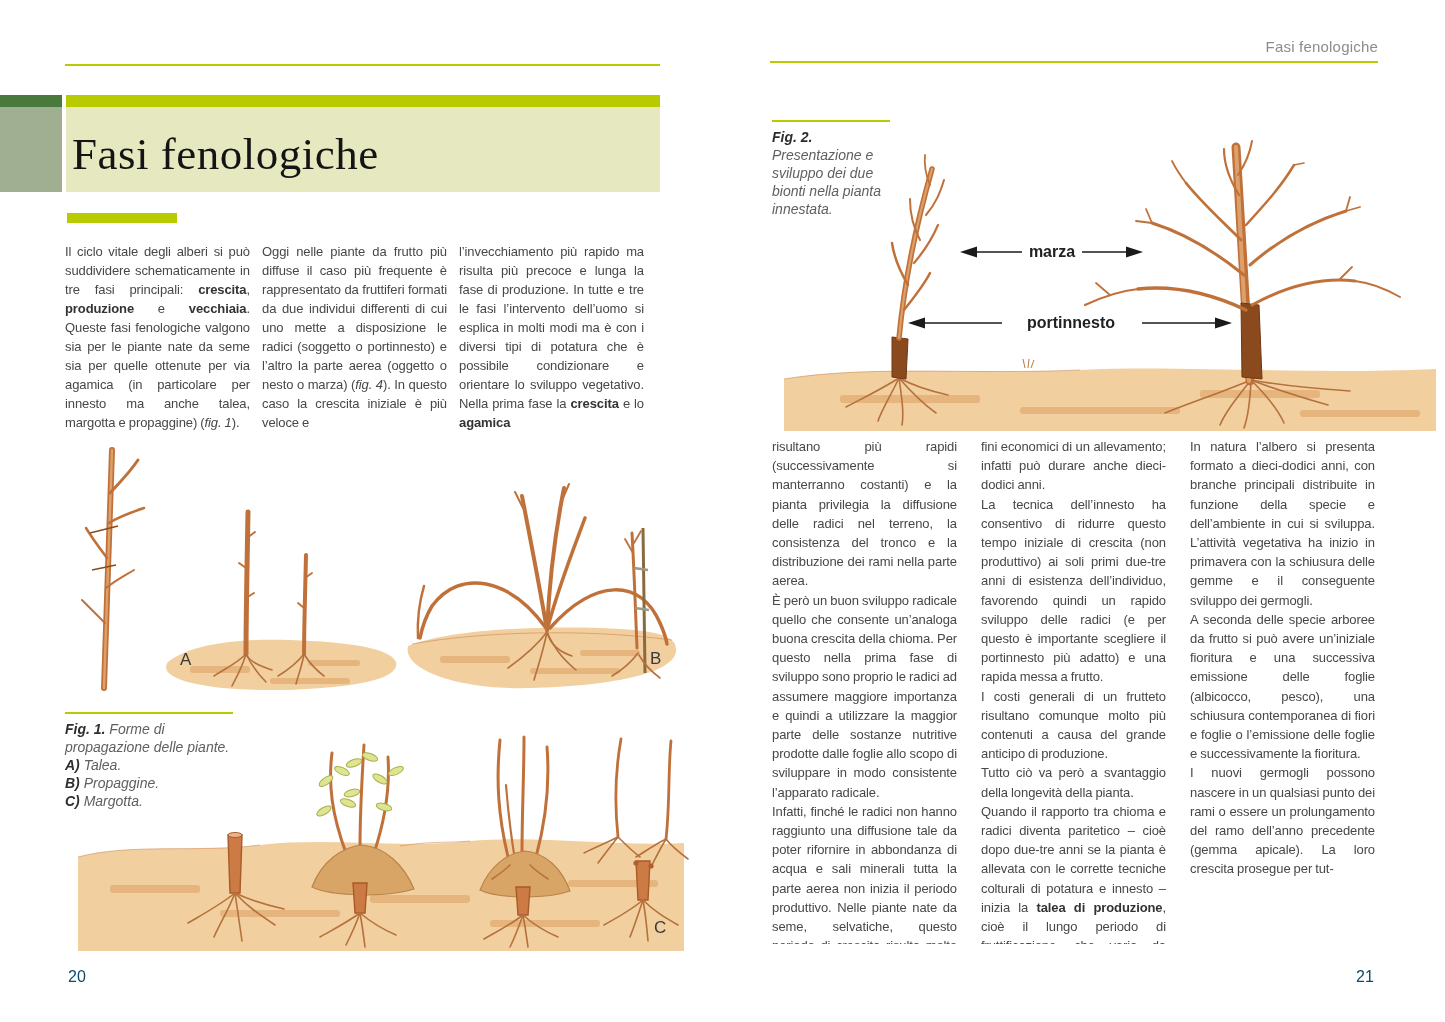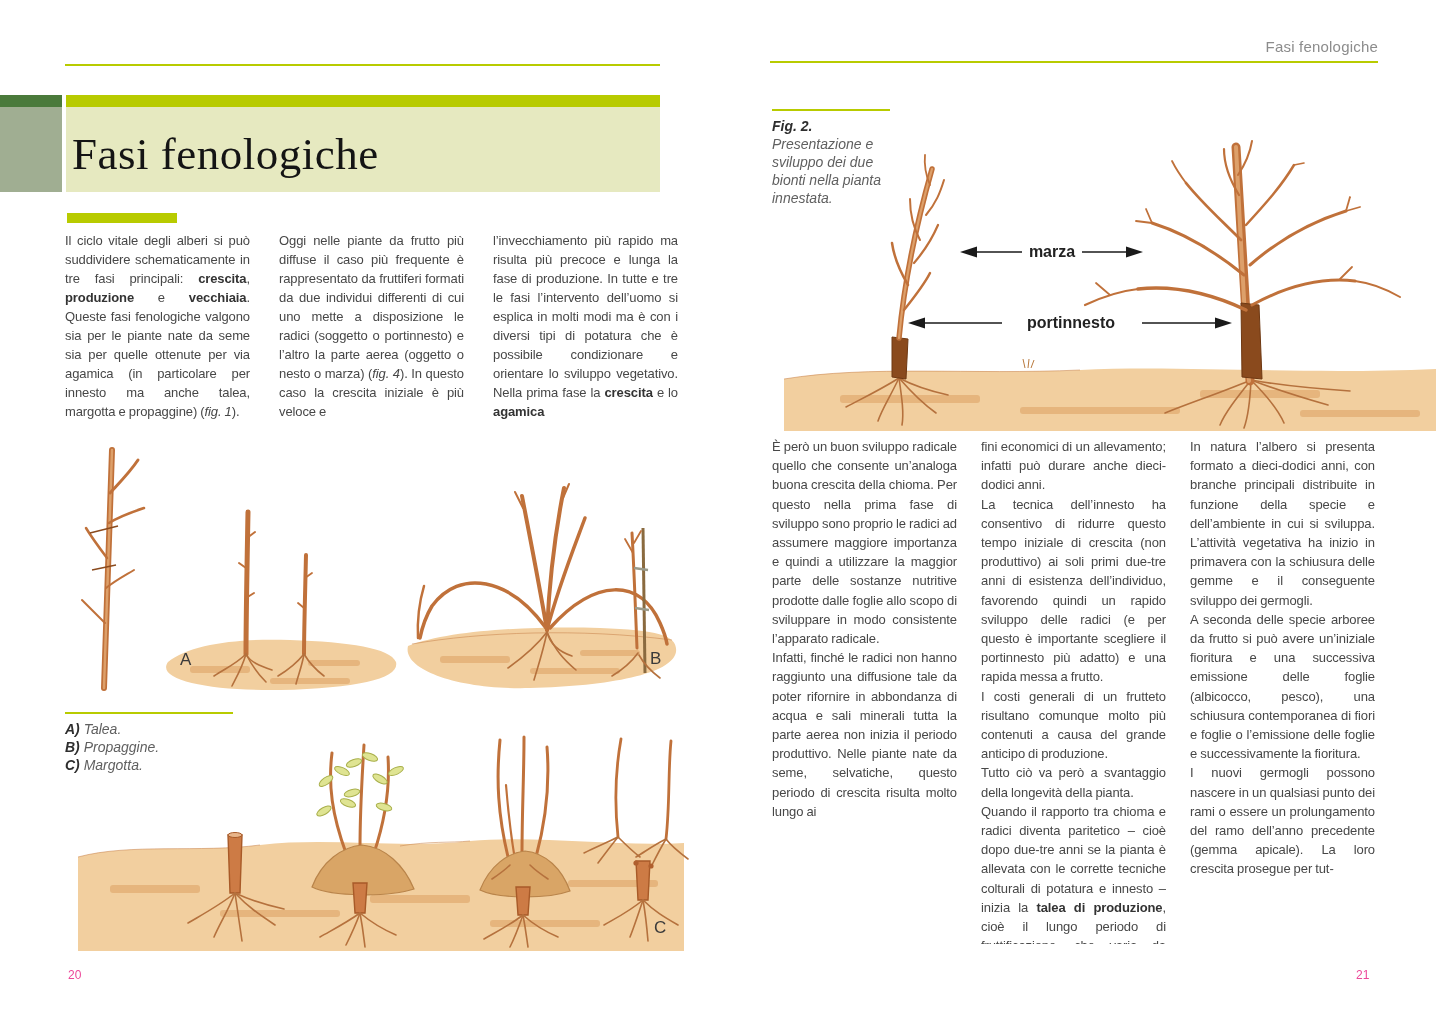--- a/index.html
+++ b/index.html
@@ -21,43 +21,43 @@
   .banner{position:absolute;left:0;top:95px;width:660px;height:97px}
   .corner-dark{position:absolute;left:0;top:0;width:62px;height:12px;background:var(--corner-dark-green)}
   .corner-sage{position:absolute;left:0;top:12px;width:62px;height:85px;background:var(--corner-sage)}
   .banner-strip{position:absolute;left:66px;top:0;width:594px;height:12px;background:var(--accent-chartreuse)}
   .banner-pale{position:absolute;left:66px;top:12px;width:594px;height:85px;background:var(--banner-pale)}
   .page-title{position:absolute;left:72px;top:37px;font-family:"Liberation Serif",serif;font-weight:400;
     font-size:45px;line-height:1;color:#141414;letter-spacing:.5px}
   .small-bar{position:absolute;left:67px;top:213px;width:110px;height:10px;background:var(--accent-chartreuse)}
 
   .cols{position:absolute;display:flex}
-  .cols-left{left:65px;top:231px;width:597px;height:208px;gap:29px}
+  .cols-left{left:65px;top:242px;width:597px;height:208px;gap:12px}
   .cols-right{left:772px;top:437px;width:603px;height:507px;gap:24px;overflow:hidden}
   .col{width:185px;flex:0 0 185px}
   .col p{font-size:13px;line-height:19px;text-align:justify;color:var(--body-text);
     letter-spacing:-0.1px;word-spacing:-0.4px}
   .cols-right .col p{line-height:19.2px}
   .b{font-weight:700;color:#333}
   .i{font-style:italic}
 
   .fig-caption{position:absolute;font-size:14px;line-height:18px;font-style:italic;color:var(--caption-text)}
   .fig-caption .cap-rule{height:2px;background:var(--accent-chartreuse);margin-bottom:6px;font-style:normal}
   .fig-caption .b{color:#2e2e2e}
   .cap-fig1{left:65px;top:712px;width:172px}
   .cap-fig1 .cap-rule{width:168px}
-  .cap-fig2{left:772px;top:109px;width:122px}
+  .cap-fig2{left:772px;top:120px;width:122px}
   .cap-fig2 .cap-rule{width:118px}
 
   .fig-art{position:absolute}
   #fig1-top{left:60px;top:438px;width:620px;height:265px}
   #fig1-bottom{left:70px;top:715px;width:620px;height:240px}
   #fig2{left:780px;top:125px;width:660px;height:310px}
 
-  .page-number{position:absolute;font-size:12px;color:#ec4899}
+  .page-number{position:absolute;font-size:16px;color:#0c4a6e}
   .pn-left{left:68px;top:968px}
   .pn-right{left:1356px;top:968px}
 
   
   .running-header{position:absolute;left:770px;top:38px;width:608px;text-align:right;
     font-size:15px;color:var(--header-gray);letter-spacing:.2px}
   .header-rule{position:absolute;left:770px;top:61px;width:608px;height:2px;background:var(--accent-chartreuse)}
 
   
   svg{display:block}
@@ -164,20 +164,21 @@
     <path d="M575,170 l14,2" stroke="#9a9a8a" stroke-width="2.5"></path>
     <path class="root" d="M578,215 C570,226 562,232 552,238"></path>
     <path class="root" d="M579,217 C585,228 592,234 600,240"></path>
 
     <text class="fig-label" x="120" y="227">A</text>
     <text class="fig-label" x="590" y="226">B</text>
   </svg>
 
   <div class="fig-caption cap-fig1">
     <div class="cap-rule"></div>
+    <div><span class="b">Fig. 1.</span><span> Forme di propagazione delle piante.</span></div>
     <div><span class="b">A)</span><span> Talea.</span></div>
     <div><span class="b">B)</span><span> Propaggine.</span></div>
     <div><span class="b">C)</span><span> Margotta.</span></div>
   </div>
 
   <svg id="fig1-bottom" class="fig-art" viewBox="0 0 620 240" xmlns="http://www.w3.org/2000/svg">
     <path class="soil" d="M8,142 C60,128 130,138 190,130 C260,122 330,134 400,126 C470,120 545,132 614,128 L614,236 L8,236 Z"></path>
     <rect class="soil-dark" x="40" y="170" width="90" height="8" rx="3"></rect>
     <rect class="soil-dark" x="150" y="195" width="120" height="7" rx="3"></rect>
     <rect class="soil-dark" x="300" y="180" width="100" height="8" rx="3"></rect>
@@ -317,20 +318,21 @@
 
     <polygon class="arrow-head" points="128,198 145,192.5 145,203.5"></polygon>
     <line class="arrow-line" x1="145" y1="198" x2="222" y2="198"></line>
     <text class="arrow-label" x="291" y="203" text-anchor="middle">portinnesto</text>
     <line class="arrow-line" x1="362" y1="198" x2="435" y2="198"></line>
     <polygon class="arrow-head" points="452,198 435,192.5 435,203.5"></polygon>
   </svg>
 
   <div class="cols cols-right">
     <div class="col">
+      <p><span>risultano più rapidi (successivamente si manterranno costanti) e la pianta privilegia la diffusione delle radici nel terreno, la consistenza del tronco e la distribuzione dei rami nella parte aerea.</span></p>
       <p><span>È però un buon sviluppo radicale quello che consente un’analoga buona crescita della chioma. Per questo nella prima fase di sviluppo sono proprio le radici ad assumere maggiore importanza e quindi a utilizzare la maggior parte delle sostanze nutritive prodotte dalle foglie allo scopo di sviluppare in modo consistente l’apparato radicale.</span></p>
       <p><span>Infatti, finché le radici non hanno raggiunto una diffusione tale da poter rifornire in abbondanza di acqua e sali minerali tutta la parte aerea non inizia il periodo produttivo. Nelle piante nate da seme, selvatiche, questo periodo di crescita risulta molto lungo ai</span></p>
     </div>
     <div class="col">
       <p><span>fini economici di un allevamento; infatti può durare anche dieci-dodici anni.</span></p>
       <p><span>La tecnica dell’innesto ha consentivo di ridurre questo tempo iniziale di crescita (non produttivo) ai soli primi due-tre anni di esistenza dell’individuo, favorendo quindi un rapido sviluppo delle radici (e per questo è importante scegliere il portinnesto più adatto) e una rapida messa a frutto.</span></p>
       <p><span>I costi generali di un frutteto risultano comunque molto più contenuti a causa del grande anticipo di produzione.</span></p>
       <p><span>Tutto ciò va però a svantaggio della longevità della pianta.</span></p>
       <p><span>Quando il rapporto tra chioma e radici diventa paritetico – cioè dopo due-tre anni se la pianta è allevata con le corrette tecniche colturali di potatura e innesto – inizia la </span><span class="b">talea di produzione</span><span>, cioè il lungo periodo di fruttificazione, che varia da specie a specie.</span></p>
     </div>

